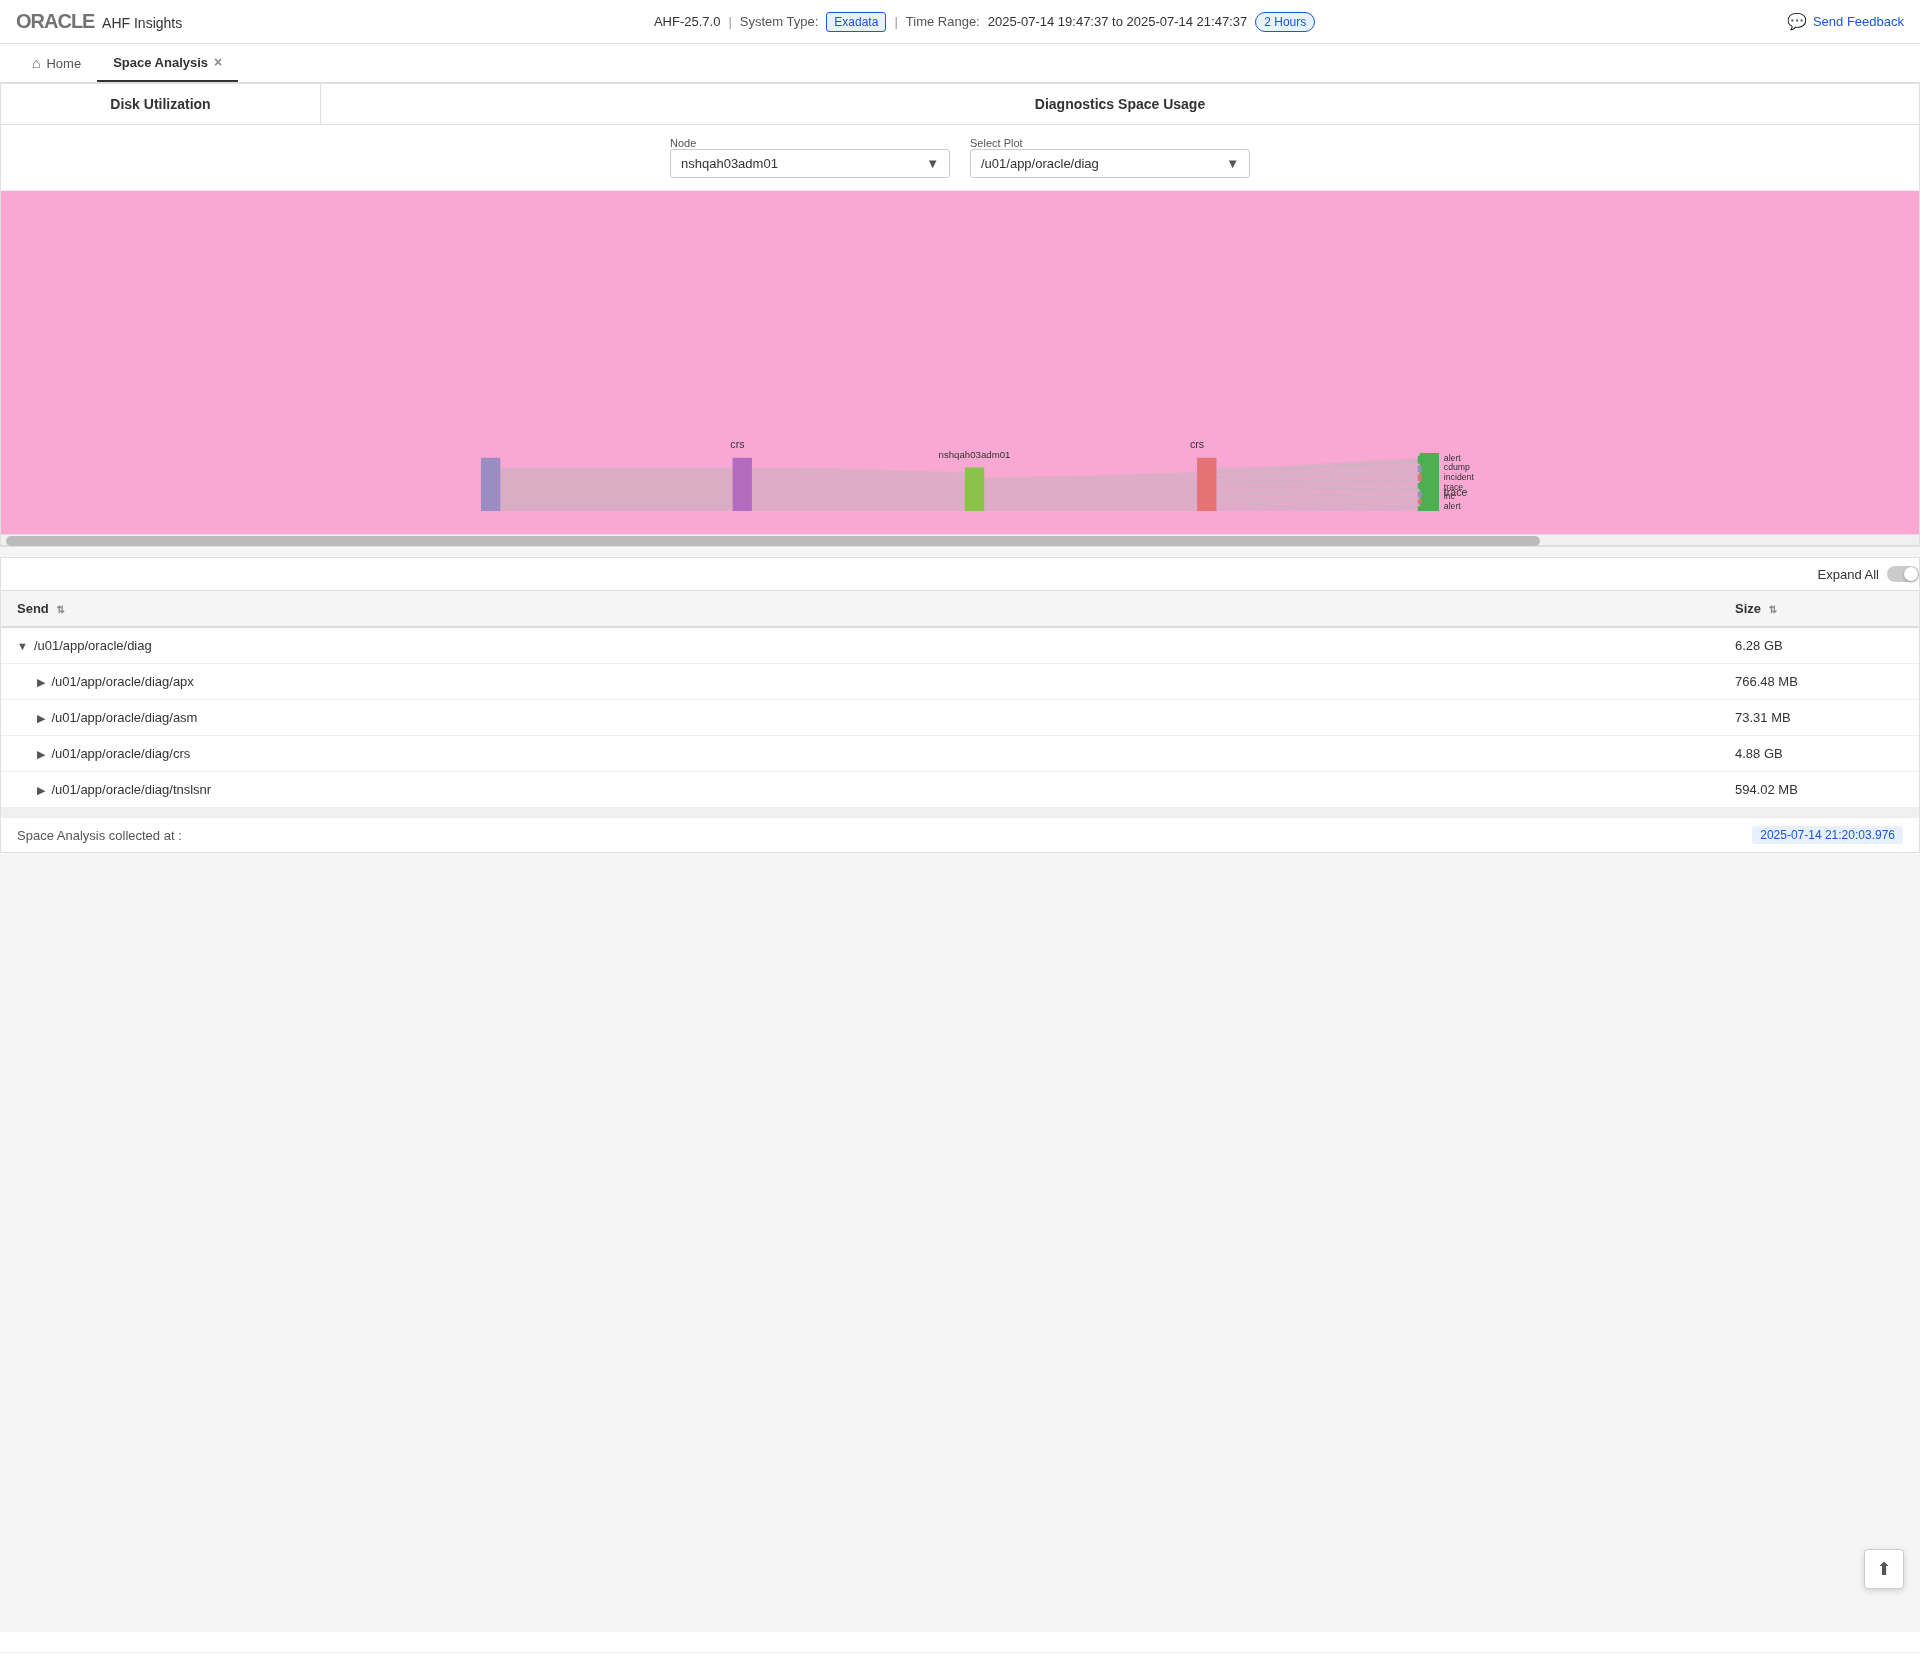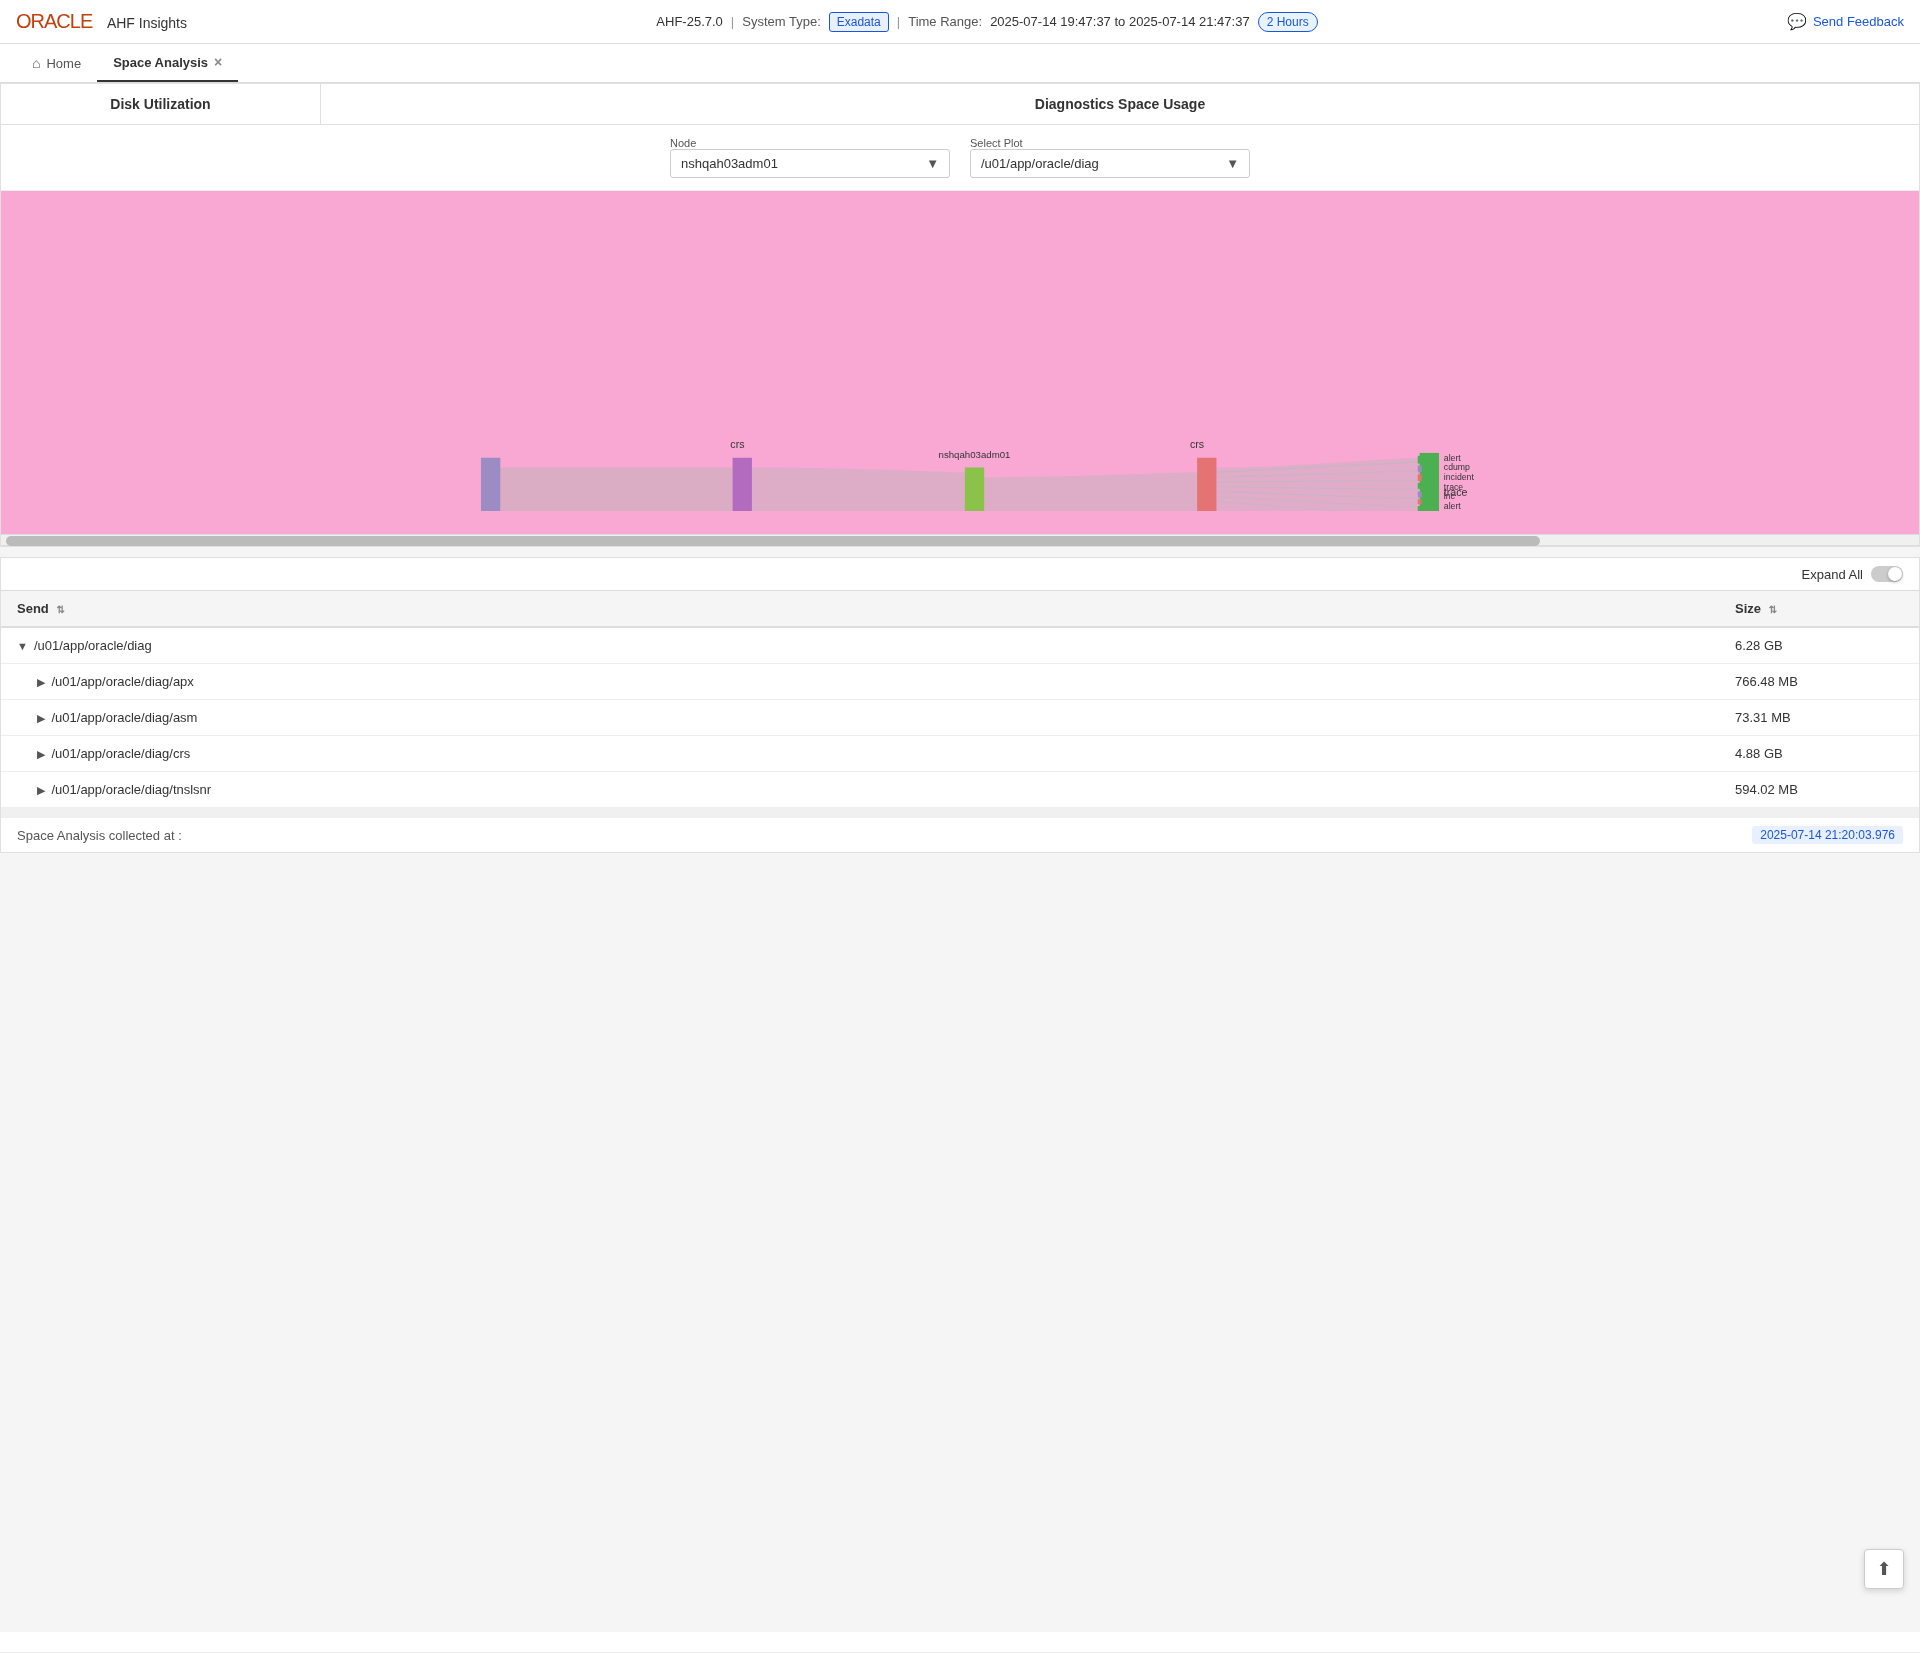--- a/index.html
+++ b/index.html
@@ -6,21 +6,21 @@
     body { font-family: Arial, sans-serif; font-size: 13px; color: #333; background: #fff; }
 
     
     .header {
       display: flex;
       align-items: center;
       padding: 10px 16px;
       border-bottom: 1px solid #ddd;
       background: #fff;
     }
-    .logo-oracle { color: #c2410c; font-size: 20px; font-weight: normal; letter-spacing: -1px; margin-right: 11px; }
+    .logo-oracle { color: #737373; font-size: 20px; font-weight: bold; letter-spacing: -1px; margin-right: 4px; }
     .logo-ahf { font-size: 14px; color: #333; font-weight: normal; }
     .header-center {
       flex: 1;
       display: flex;
       align-items: center;
       justify-content: center;
       gap: 8px;
       font-size: 13px;
     }
     .header-version { color: #333; }
@@ -172,21 +172,21 @@
     
     .table-section {
       background: #fff;
       margin-top: 10px;
       border: 1px solid #e0e0e0;
     }
     .expand-all-row {
       display: flex;
       justify-content: flex-end;
       align-items: center;
-      padding: 8px 16px;
+      padding: 8px 0;
       gap: 8px;
       font-size: 13px;
     }
     .toggle-switch {
       width: 32px;
       height: 16px;
       background: #ccc;
       border-radius: 8px;
       position: relative;
       cursor: pointer;

